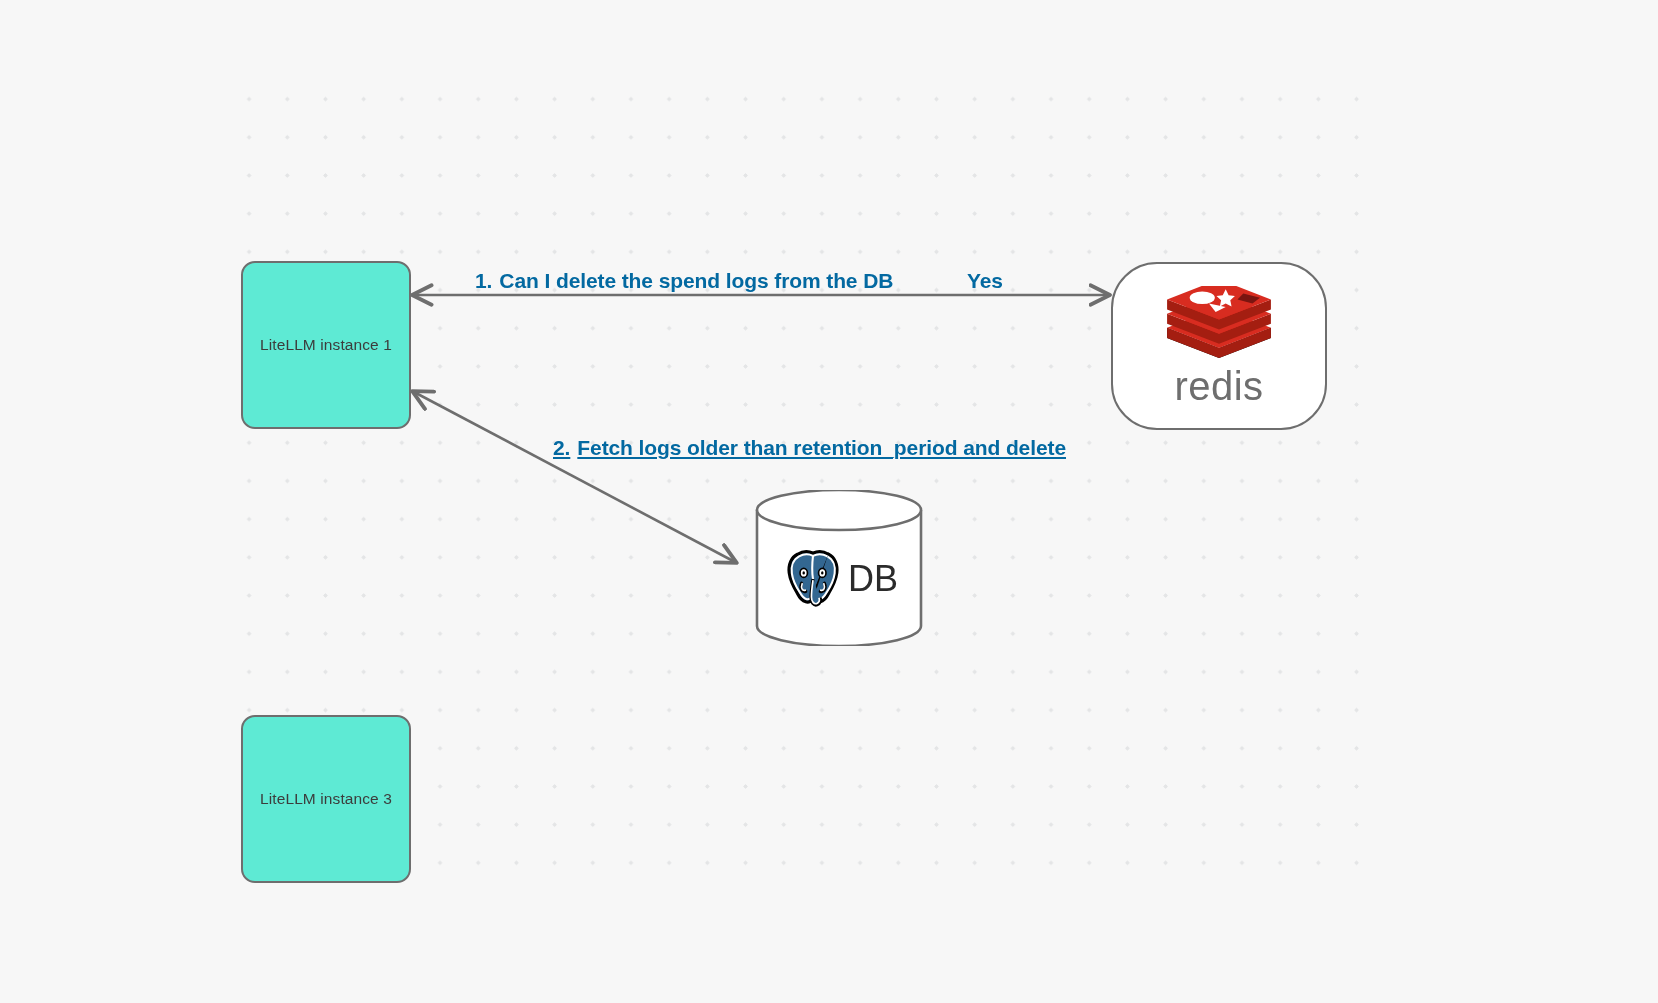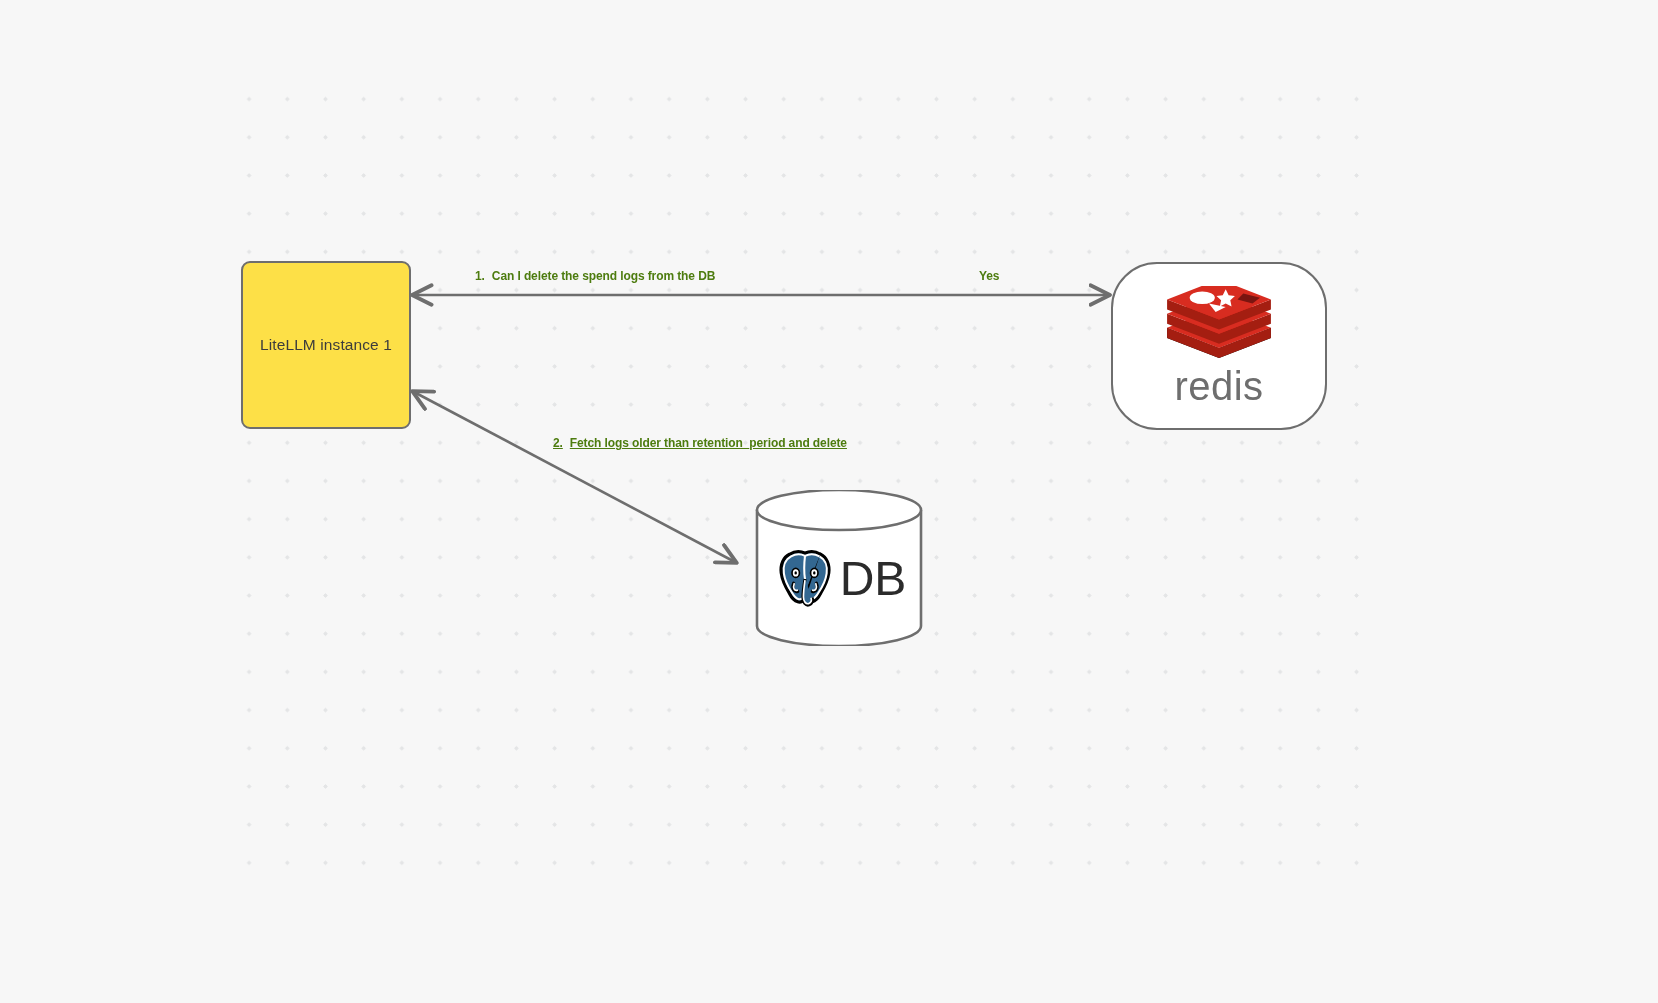--- a/index.html
+++ b/index.html
@@ -26,23 +26,23 @@
     height: 806px;
     background-image: radial-gradient(circle, #e4e5e6 1.9px, rgba(0,0,0,0) 2.1px);
     background-size: 38.2px 38.2px;
     background-position: 0 0;
     pointer-events: none;
   }
 
   
   .node-box {
     position: absolute;
-    background: #fde047;
+    background: #5eead4;
     border: 2.5px solid #6e6e6e;
-    border-radius: 9px;
+    border-radius: 14px;
     box-sizing: border-box;
     display: flex;
     align-items: center;
     justify-content: center;
   }
   .node-label {
     font-size: 15.5px;
     color: #3c3c3c;
     font-family: "Liberation Sans", sans-serif;
     letter-spacing: 0.1px;
@@ -73,22 +73,22 @@
     top: 490px;
     width: 172px;
     height: 156px;
   }
 
   
   .edge-label {
     position: absolute;
     font-family: "Liberation Sans", sans-serif;
     font-weight: bold;
-    font-size: 12px;
-    color: #4d7c0f;
+    font-size: 21px;
+    color: #0369a1;
     white-space: nowrap;
     letter-spacing: -0.1px;
   }
   .edge-num { margin-right: 7px; }
 
   svg.overlay {
     position: absolute;
     left: 0; top: 0;
     width: 1658px;
     height: 1003px;
@@ -119,20 +119,23 @@
     <g>
       <line x1="735" y1="562" x2="414" y2="392" stroke="#6e6e6e" stroke-width="2.6" marker-start="url(#arrow-start)" marker-end="url(#arrow-end)"></line>
     </g>
   </svg>
 
   <div class="node-box" style="left:241px; top:261px; width:170px; height:168px;">
     <span class="node-label">LiteLLM instance 1</span>
   </div>
 
 
+  <div class="node-box" style="left:241px; top:715px; width:170px; height:168px;">
+    <span class="node-label">LiteLLM instance 3</span>
+  </div>
 
   <div id="redis-node">
 
     <span style="display:block;">
       <svg width="108" height="72" viewBox="0 0 128 86">
 
         <path d="M64 86 L2 62 L2 50 L64 74 L126 50 L126 62 Z" fill="#a32ب1a"></path>
         <path d="M64 86 L2 62 L2 50 L64 74 L126 50 L126 62 Z" fill="#a41e11"></path>
         <path d="M2 50 L64 26 L126 50 L64 74 Z" fill="#d82c20"></path>
 
@@ -183,28 +186,28 @@
 
           <path d="M32 34 C31 40 30 46 30 52 C30 57 33 60 36 59 C39 58 40 55 39 52" fill="#336791" stroke="#000000" stroke-width="3"></path>
           <path d="M32 35 C31.2 40.5 30.5 46 30.5 51.5 C30.5 56 33 58.5 35.5 57.8 C37.8 57 38.6 54.6 37.8 52.2" fill="#336791" stroke="#ffffff" stroke-width="1.6"></path>
 
           <path d="M21 38 C19 43 21 47 25 46" fill="none" stroke="#000000" stroke-width="3" stroke-linecap="round"></path>
           <path d="M21.5 38.5 C20 42.8 21.6 45.6 24.6 44.8" fill="none" stroke="#ffffff" stroke-width="1.6" stroke-linecap="round"></path>
           <path d="M43 38 C45 43 43 47 39 46" fill="none" stroke="#000000" stroke-width="3" stroke-linecap="round"></path>
           <path d="M42.5 38.5 C44 42.8 42.4 45.6 39.4 44.8" fill="none" stroke="#ffffff" stroke-width="1.6" stroke-linecap="round"></path>
         </svg>
       </span>
-      <span style="font-family:'Liberation Sans', sans-serif; font-size:48px; color:#2b2b2b; line-height:1; letter-spacing:0px;">DB</span>
+      <span style="font-family:'Liberation Sans', sans-serif; font-size:36px; color:#2b2b2b; line-height:1; letter-spacing:0px;">DB</span>
     </div>
   </div>
 
   <div class="edge-label" style="left:475px; top:269px;">
     <span class="edge-num">1.</span><span>Can I delete the spend logs from the DB</span>
   </div>
-  <div class="edge-label" style="left:967px; top:269px;margin-left:12px;">
+  <div class="edge-label" style="left:967px; top:269px;">
     <span>Yes</span>
   </div>
 
   <div class="edge-label" style="left:553px; top:436px;text-decoration:underline;">
     <span class="edge-num">2.</span><span>Fetch logs older than retention_period and delete</span>
   </div>
 
 </div>
 
 </body></html>

